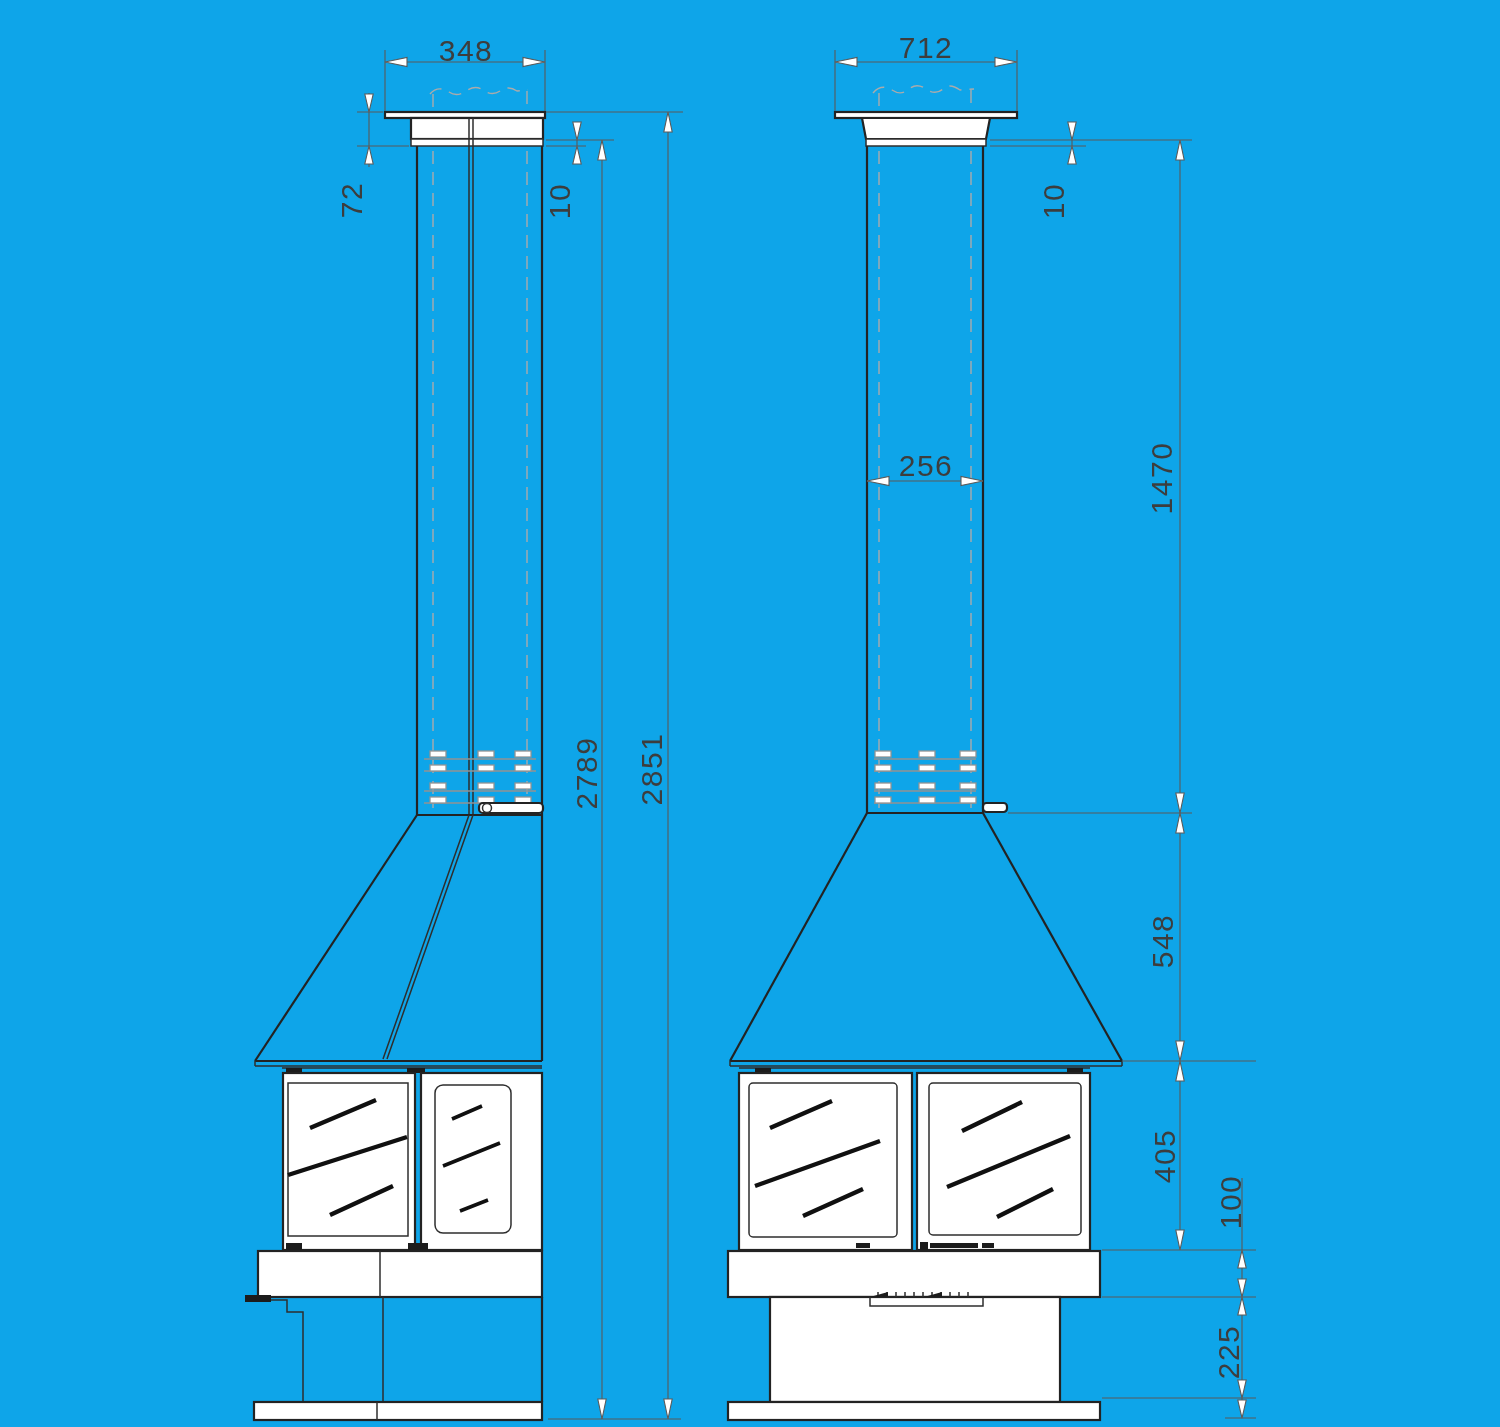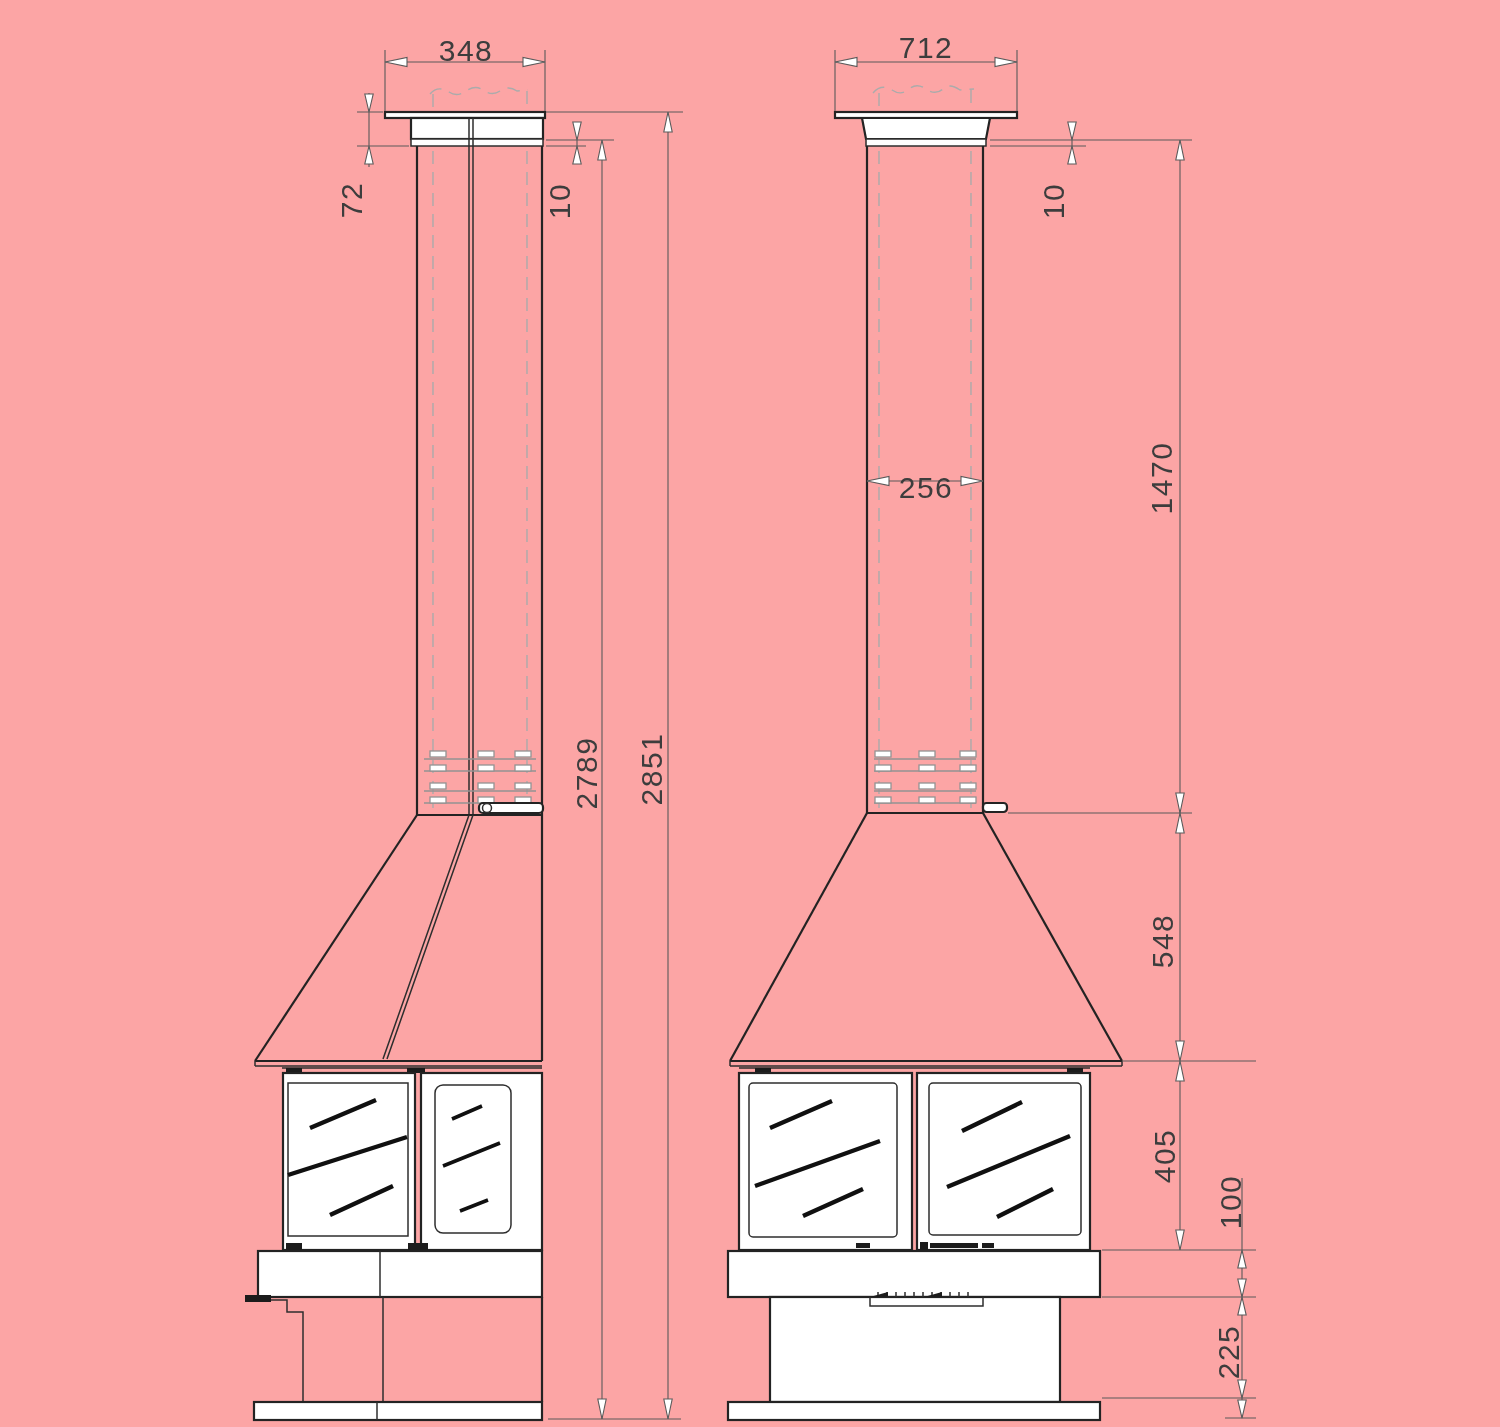--- a/index.html
+++ b/index.html
@@ -1,17 +1,17 @@
 <!DOCTYPE html>
 <html><head>
 <meta charset="utf-8">
 <style>
   html,body { margin:0; padding:0; background:#ffffff; }
   .canvas {
-    position:relative; width:1500px; height:1427px; background:#fca5a5;
+    position:relative; width:1500px; height:1427px; background:#0ea5e9;
     font-family:"Liberation Sans", sans-serif; overflow:hidden;
   }
   .canvas svg { position:absolute; left:0; top:0; }
   .lbl {
     position:absolute; color:#3d3d3d; font-size:30px; letter-spacing:1.5px;
     white-space:nowrap; transform:translate(-50%,-50%); line-height:1;
   }
   .lbl.v { transform:translate(-50%,-50%) rotate(-90deg); }
 
   
@@ -267,20 +267,20 @@
 </svg>
 
   <div class="lbl" style="left:466px;  top:51px;">348</div>
   <div class="lbl v" style="left:352px;  top:200px;">72</div>
   <div class="lbl v" style="left:560px;  top:201px;">10</div>
   <div class="lbl v" style="left:587px;  top:773px;">2789</div>
   <div class="lbl v" style="left:652px;  top:769px;">2851</div>
 
   <div class="lbl" style="left:926px;  top:48px;">712</div>
   <div class="lbl v" style="left:1054px; top:201px;">10</div>
-  <div class="lbl" style="left:926px;  top:466px;margin-top:22px;">256</div>
+  <div class="lbl" style="left:926px;  top:466px;">256</div>
   <div class="lbl v" style="left:1162px; top:478px;">1470</div>
   <div class="lbl v" style="left:1163px; top:941px;">548</div>
   <div class="lbl v" style="left:1165px; top:1156px;">405</div>
   <div class="lbl v" style="left:1231px; top:1202px;">100</div>
   <div class="lbl v" style="left:1229px; top:1352px;">225</div>
 
 </div>
 
 </body></html>

